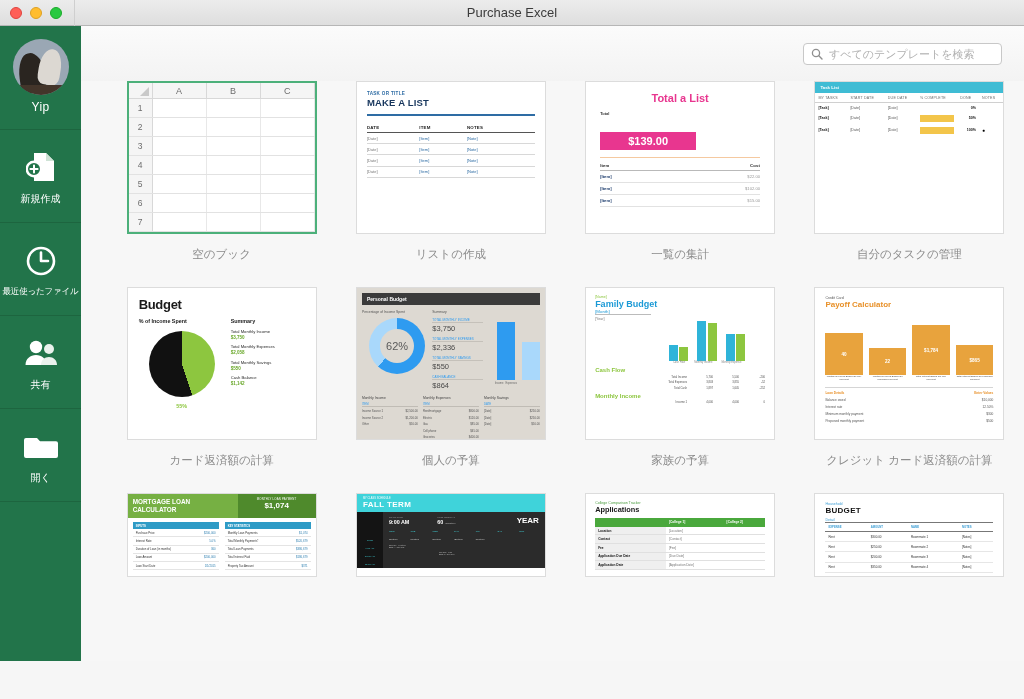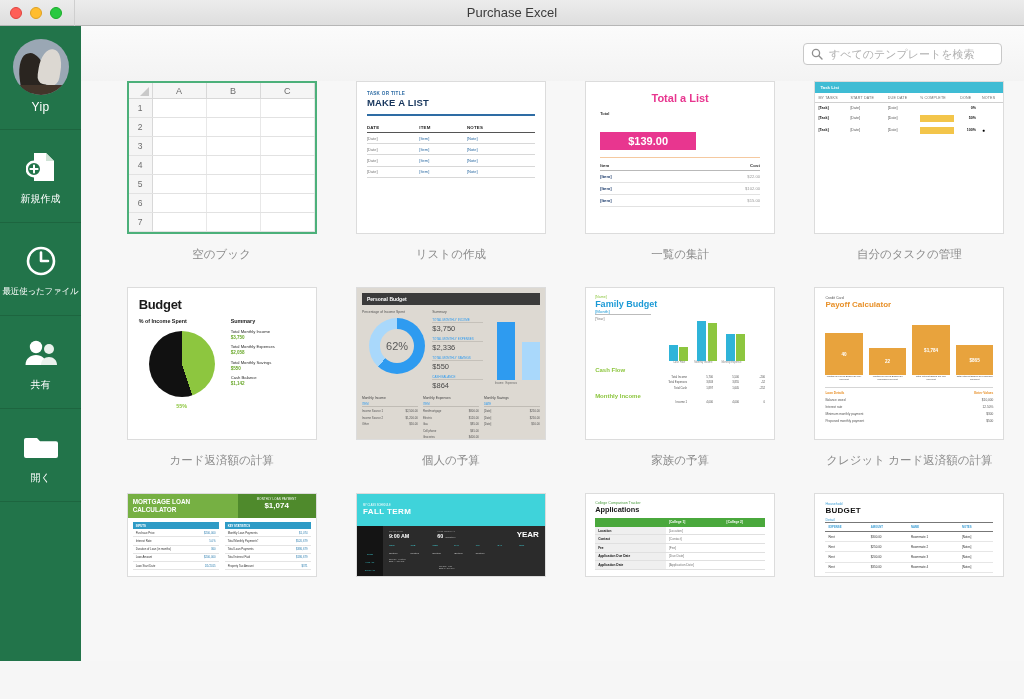--- a/index.html
+++ b/index.html
@@ -258,21 +258,21 @@
   .mg-t2 { width: 78px; background: #4f8a2c; color: #fff; text-align: center; padding: 3px 0; }
   .mg-t2 .k { font-size: 2.8px; letter-spacing: .2px; }
   .mg-t2 .v { font-size: 8px; font-weight: bold; }
   .mg-cols { display: flex; gap: 6px; padding: 4px 5px 0 5px; }
   .mg-col { flex: 1; }
   .mg-h { background: #2e9bc6; color: #fff; font-size: 2.8px; padding: 1.6px 3px; font-weight: bold; }
   .mg-r { display: flex; font-size: 2.8px; color: #333; border-bottom: .5px solid #e4e4e4; padding: 1.6px 3px; }
   .mg-r .a { flex: 1; } .mg-r .b { color: #2e7fb0; }
 
   
-  .ft-bar { background: #3fd3da; padding: 10px 6px; }
+  .ft-bar { background: #3fd3da; padding: 3px 6px; }
   .ft-k { font-size: 2.6px; color: #ffffff; }
   .ft-t { font-size: 8px; color: #fff; font-weight: bold; letter-spacing: .4px; }
   .ft-body { background: #2b2b2b; height: 56px; display: flex; }
   .ft-side { width: 26px; background: #141414; padding-top: 22px; }
   .ft-time { font-size: 2.4px; color: #3fd3da; text-align: center; margin-top: 5px; }
   .ft-main { flex: 1; padding: 4px 6px; position: relative; }
   .ft-lbl { font-size: 2.4px; color: #9a9a9a; }
   .ft-val { font-size: 5.4px; color: #fff; font-weight: bold; }
   .ft-year { position: absolute; right: 6px; top: 4px; font-size: 8px; color: #fff; font-weight: bold; }
   .ft-days { display: flex; margin-top: 5px; gap: 2px; }

